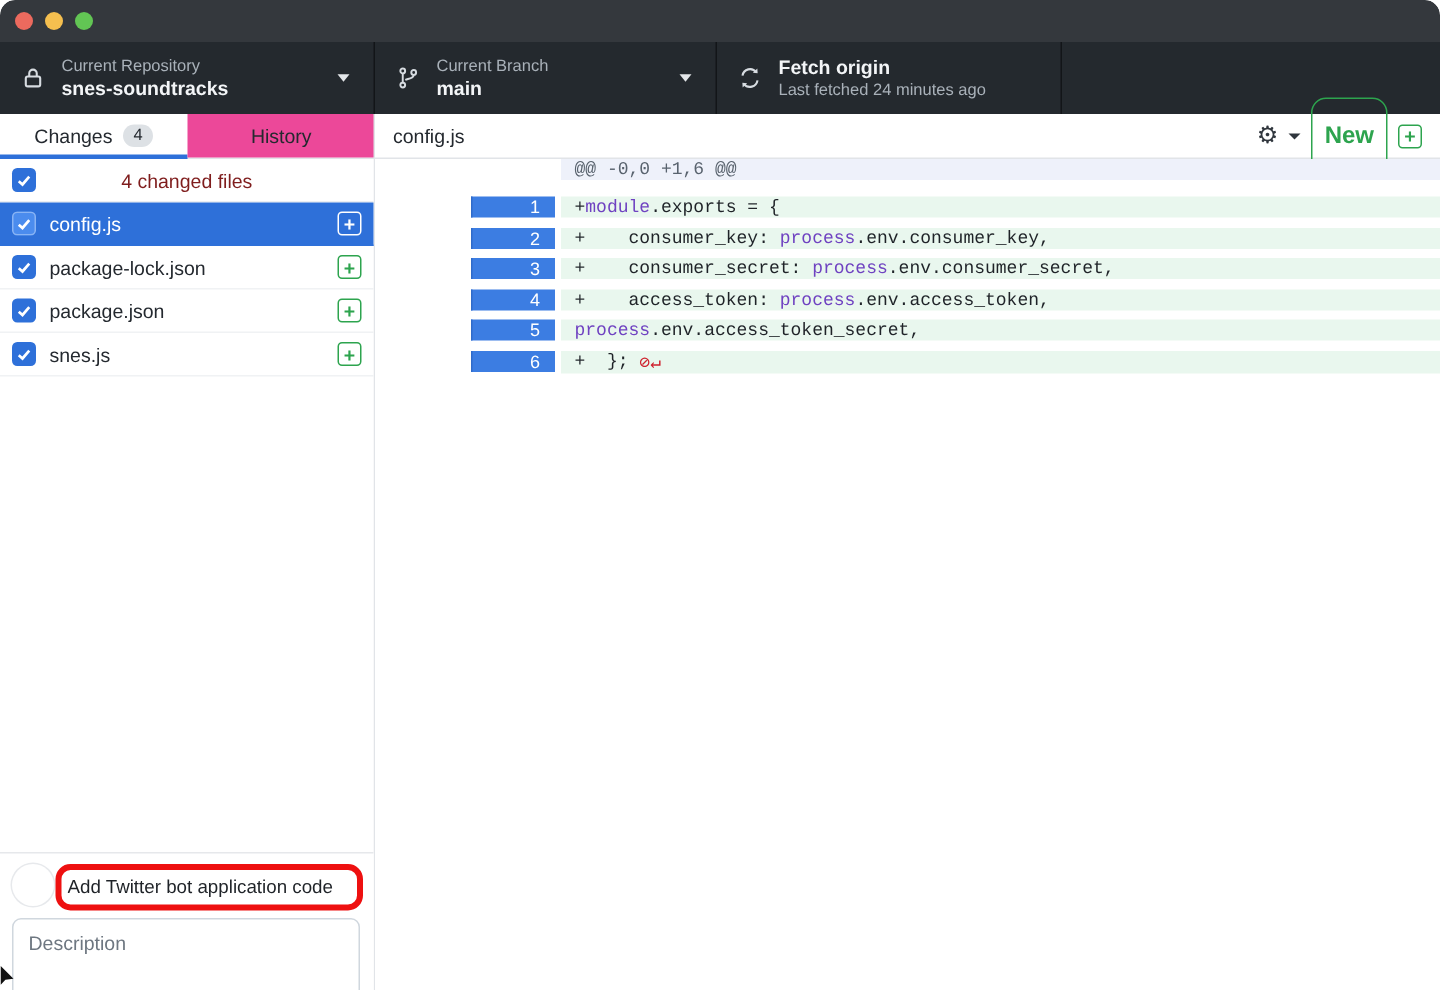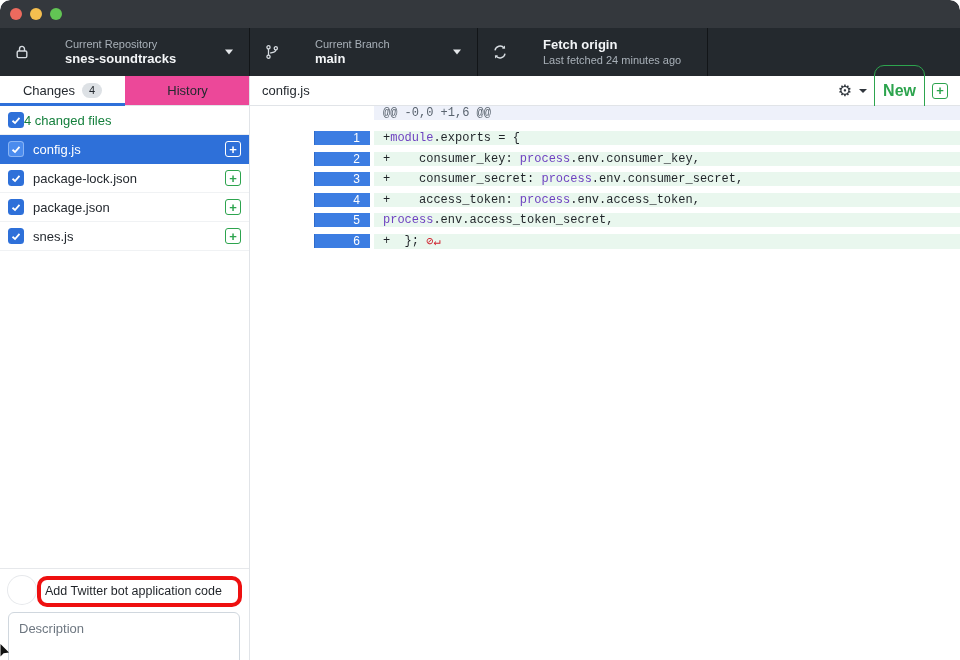--- a/index.html
+++ b/index.html
@@ -13,21 +13,21 @@
   .light.yellow{left:30px;background:#f5bf4f;}
   .light.green{left:50px;background:#62c554;}
 
   
   .toolbar{position:absolute;left:0;top:28px;width:100%;height:48px;background:#24292e;display:flex;}
   .tsec{position:relative;display:flex;align-items:center;padding:0 14px;border-right:1px solid #121518;box-sizing:border-box;cursor:default;}
   .tsec.repo{width:250px;}
   .tsec.branch{width:228px;}
   .tsec.fetch{width:230px;}
   .ticon{width:16px;height:16px;margin-right:11px;flex:none;}
-  .ttext{display:flex;flex-direction:column;justify-content:center;margin-left:24px;}
+  .ttext{display:flex;flex-direction:column;justify-content:center;}
   .tlabel{font-size:11px;color:#a9b1b9;line-height:14px;}
   .tvalue{font-size:13px;font-weight:700;color:#f3f5f7;line-height:16px;}
   .caretw{position:absolute;right:16px;top:50%;transform:translateY(-50%);width:0;height:0;border-left:4.5px solid transparent;border-right:4.5px solid transparent;border-top:5px solid #e4e7ea;}
 
   
   .side-tabs{position:absolute;left:0;top:76px;width:250px;height:30px;display:flex;background:#fff;border-bottom:1px solid #e1e4e8;box-sizing:border-box;}
   .tab{flex:1;position:relative;display:flex;align-items:center;justify-content:center;font-size:13px;color:#24292f;cursor:default;}
   .tab.inactive{background:#ec4899;}
   .tab.active::after{content:"";position:absolute;left:0;right:0;bottom:-1px;height:3px;background:#2e70d9;}
   .tab-badge{margin-left:7px;background:#dde1e5;color:#24292f;border-radius:9px;font-size:11px;line-height:15px;padding:0 7px;}
@@ -38,21 +38,21 @@
   .ft-actions{margin-left:auto;display:flex;align-items:center;gap:7px;}
   .gear{font-size:16px;color:#30363d;line-height:16px;}
   .caretd{width:0;height:0;border-left:4px solid transparent;border-right:4px solid transparent;border-top:4.5px solid #30363d;}
   .new-pill{border:1px solid #2da44e;color:#2da44e;font-size:16px;font-weight:600;border-radius:10px;padding:18px 8px;line-height:13px;}
   .plusbox{width:16px;height:16px;border:1.5px solid #2da44e;border-radius:3px;color:#2da44e;display:flex;align-items:center;justify-content:center;font-size:13px;font-weight:600;line-height:1;box-sizing:border-box;}
 
   
   .side-divider{position:absolute;left:249px;top:76px;bottom:0;width:1px;background:#e1e4e8;}
   .sidebar{position:absolute;left:0;top:106px;width:249px;bottom:0;background:#fff;}
   .files-header{height:28px;display:flex;align-items:center;padding:0 8px;border-bottom:1px solid #eceef1;}
-  .files-header-label{flex:1;font-size:13px;color:#15803d;padding-right:16px;}
+  .files-header-label{flex:1;text-align:center;font-size:13px;color:#7f1d1d;padding-right:16px;}
   .file-row{height:29px;display:flex;align-items:center;padding:0 8px;border-bottom:1px solid #f0f2f4;font-size:13px;color:#24292f;box-sizing:border-box;}
   .file-row.selected{background:#2e70d9;color:#fff;border-bottom-color:#2e70d9;}
   .checkbox{width:16px;height:16px;border-radius:3.5px;background:#2e70d9;display:flex;align-items:center;justify-content:center;flex:none;}
   .file-row.selected .checkbox{background:#4b8cee;box-shadow:0 0 0 1px rgba(255,255,255,.35) inset;}
   .fname{margin-left:9px;flex:1;white-space:nowrap;overflow:hidden;}
   .status-plus{width:16px;height:16px;border:1.5px solid #2da44e;border-radius:3px;color:#2da44e;display:flex;align-items:center;justify-content:center;font-size:13px;font-weight:600;line-height:1;box-sizing:border-box;flex:none;}
   .file-row.selected .status-plus{border-color:#fff;color:#fff;}
 
   
   .commit-panel{position:absolute;left:0;top:462px;width:249px;bottom:0;background:#fff;border-top:1px solid #e6e8eb;box-sizing:border-box;}

